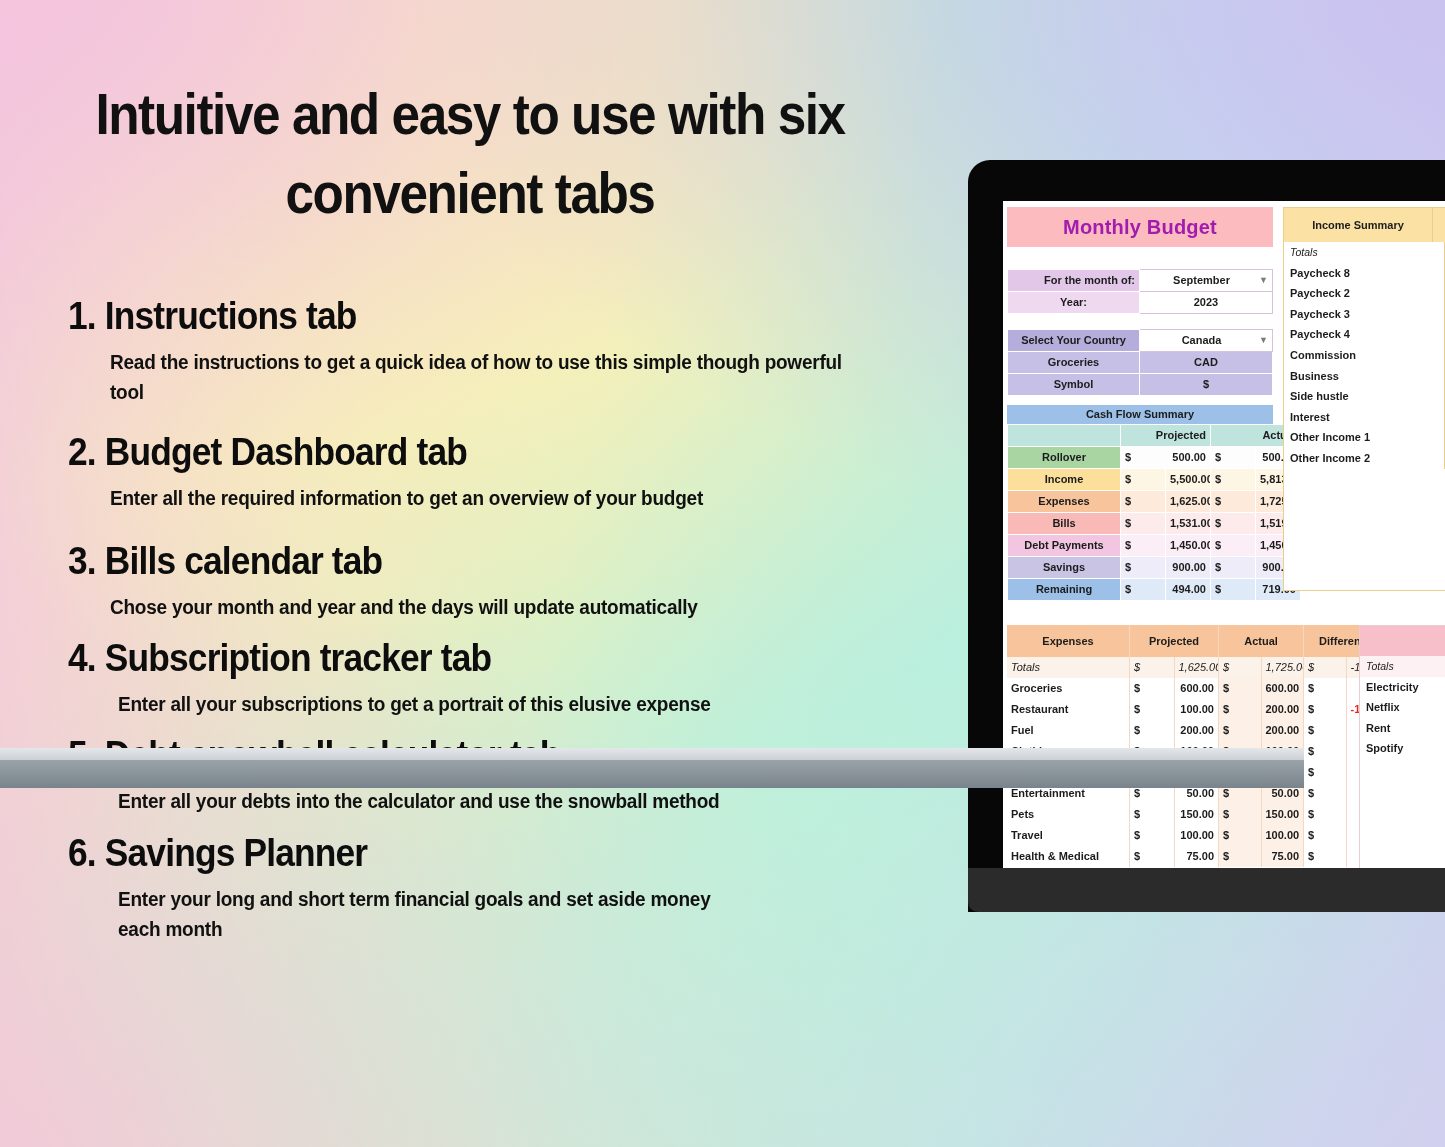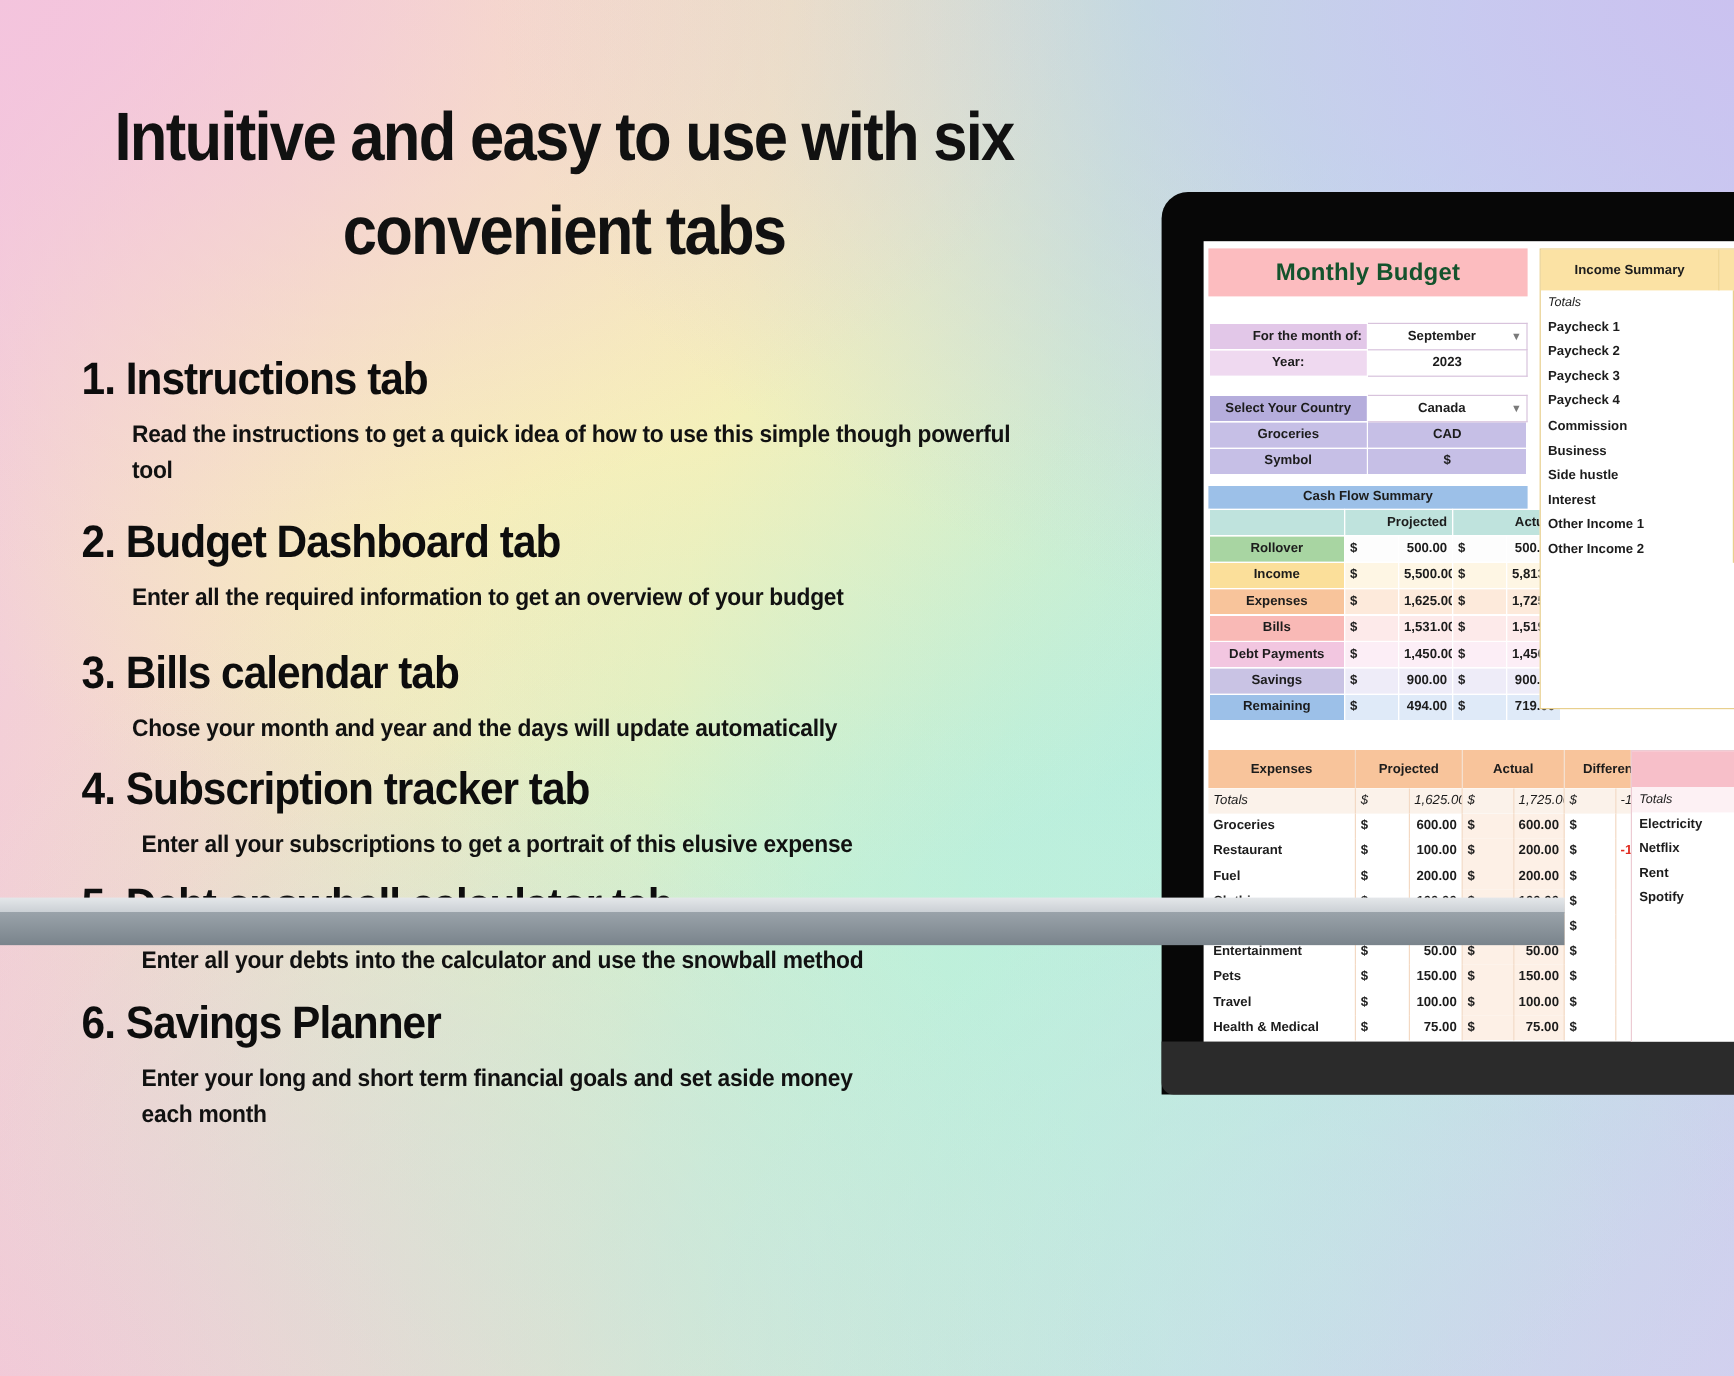--- a/index.html
+++ b/index.html
@@ -81,21 +81,21 @@
   .rlbl{font-weight:700;text-align:right;}
   .llbl{font-weight:700;text-align:left;}
   .num{text-align:right;font-weight:700;}
   .cur{text-align:left;font-weight:700;width:13px;}
   .ital{font-style:italic;font-weight:400;}
   .redv{color:#e02b20;}
 
   
   #pTitle{left:4px;top:6px;width:266px;}
   #pTitle .bar{background:#fcbcbf;text-align:center;font-weight:700;font-size:20px;
-    line-height:40px;height:40px;letter-spacing:.2px;color:#14532d;}
+    line-height:40px;height:40px;letter-spacing:.2px;color:#a21caf;}
 
   
   #pMonth{left:4px;top:68px;width:266px;}
   #pMonth td{border:1px solid #ffffff;}
   .lav{background:#e2c7e8;}
   .lav2{background:#efd9f0;}
   .white{background:#fff;border:1px solid #d8c3dc !important;}
   .caret{float:right;color:#7a7a7a;font-size:9px;line-height:19px;}
 
   
@@ -296,21 +296,21 @@
       </div>
 
       <div class="panel" id="pInc">
         <div class="head">
           <div class="hc hc1">Income Summary</div>
           <div class="hc hc2">Da</div>
         </div>
         <div class="body">
           <div class="col1">
             <div class="row it">Totals</div>
-            <div class="row">Paycheck 1</div>
+            <div class="row">Paycheck 8</div>
             <div class="row">Paycheck 2</div>
             <div class="row">Paycheck 3</div>
             <div class="row">Paycheck 4</div>
             <div class="row">Commission</div>
             <div class="row">Business</div>
             <div class="row">Side hustle</div>
             <div class="row">Interest</div>
             <div class="row">Other Income 1</div>
             <div class="row">Other Income 2</div>
           </div>

